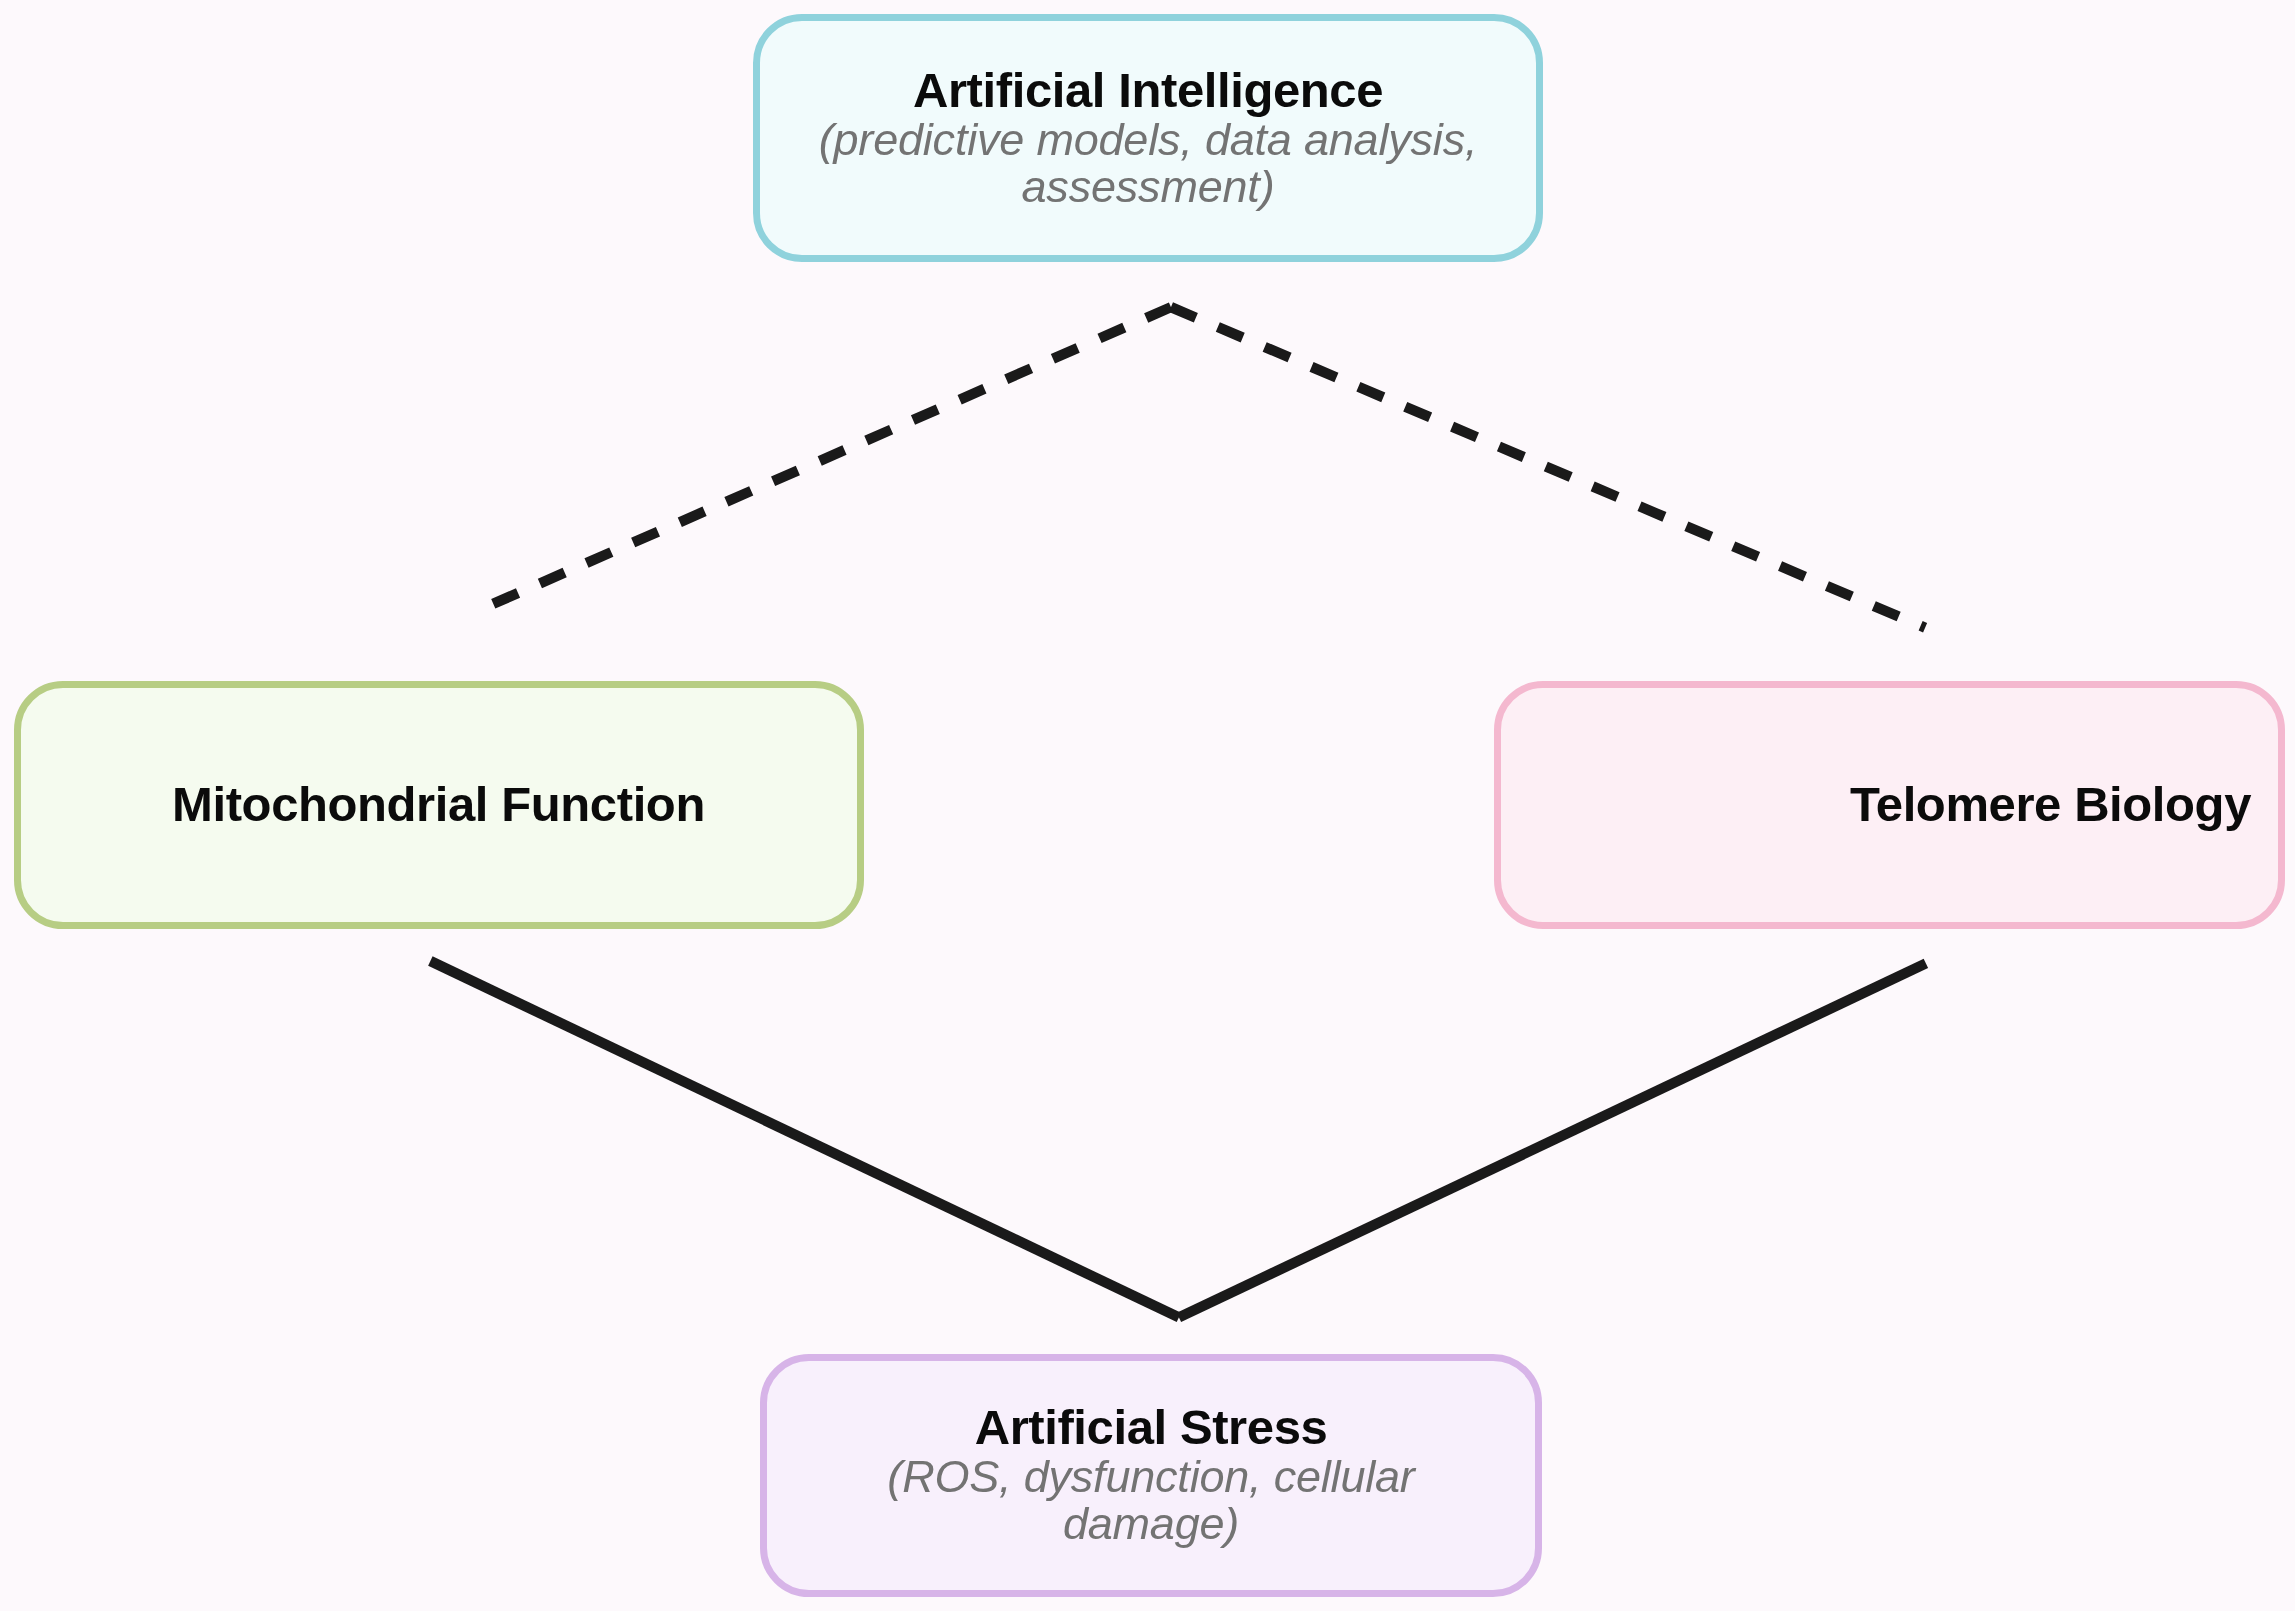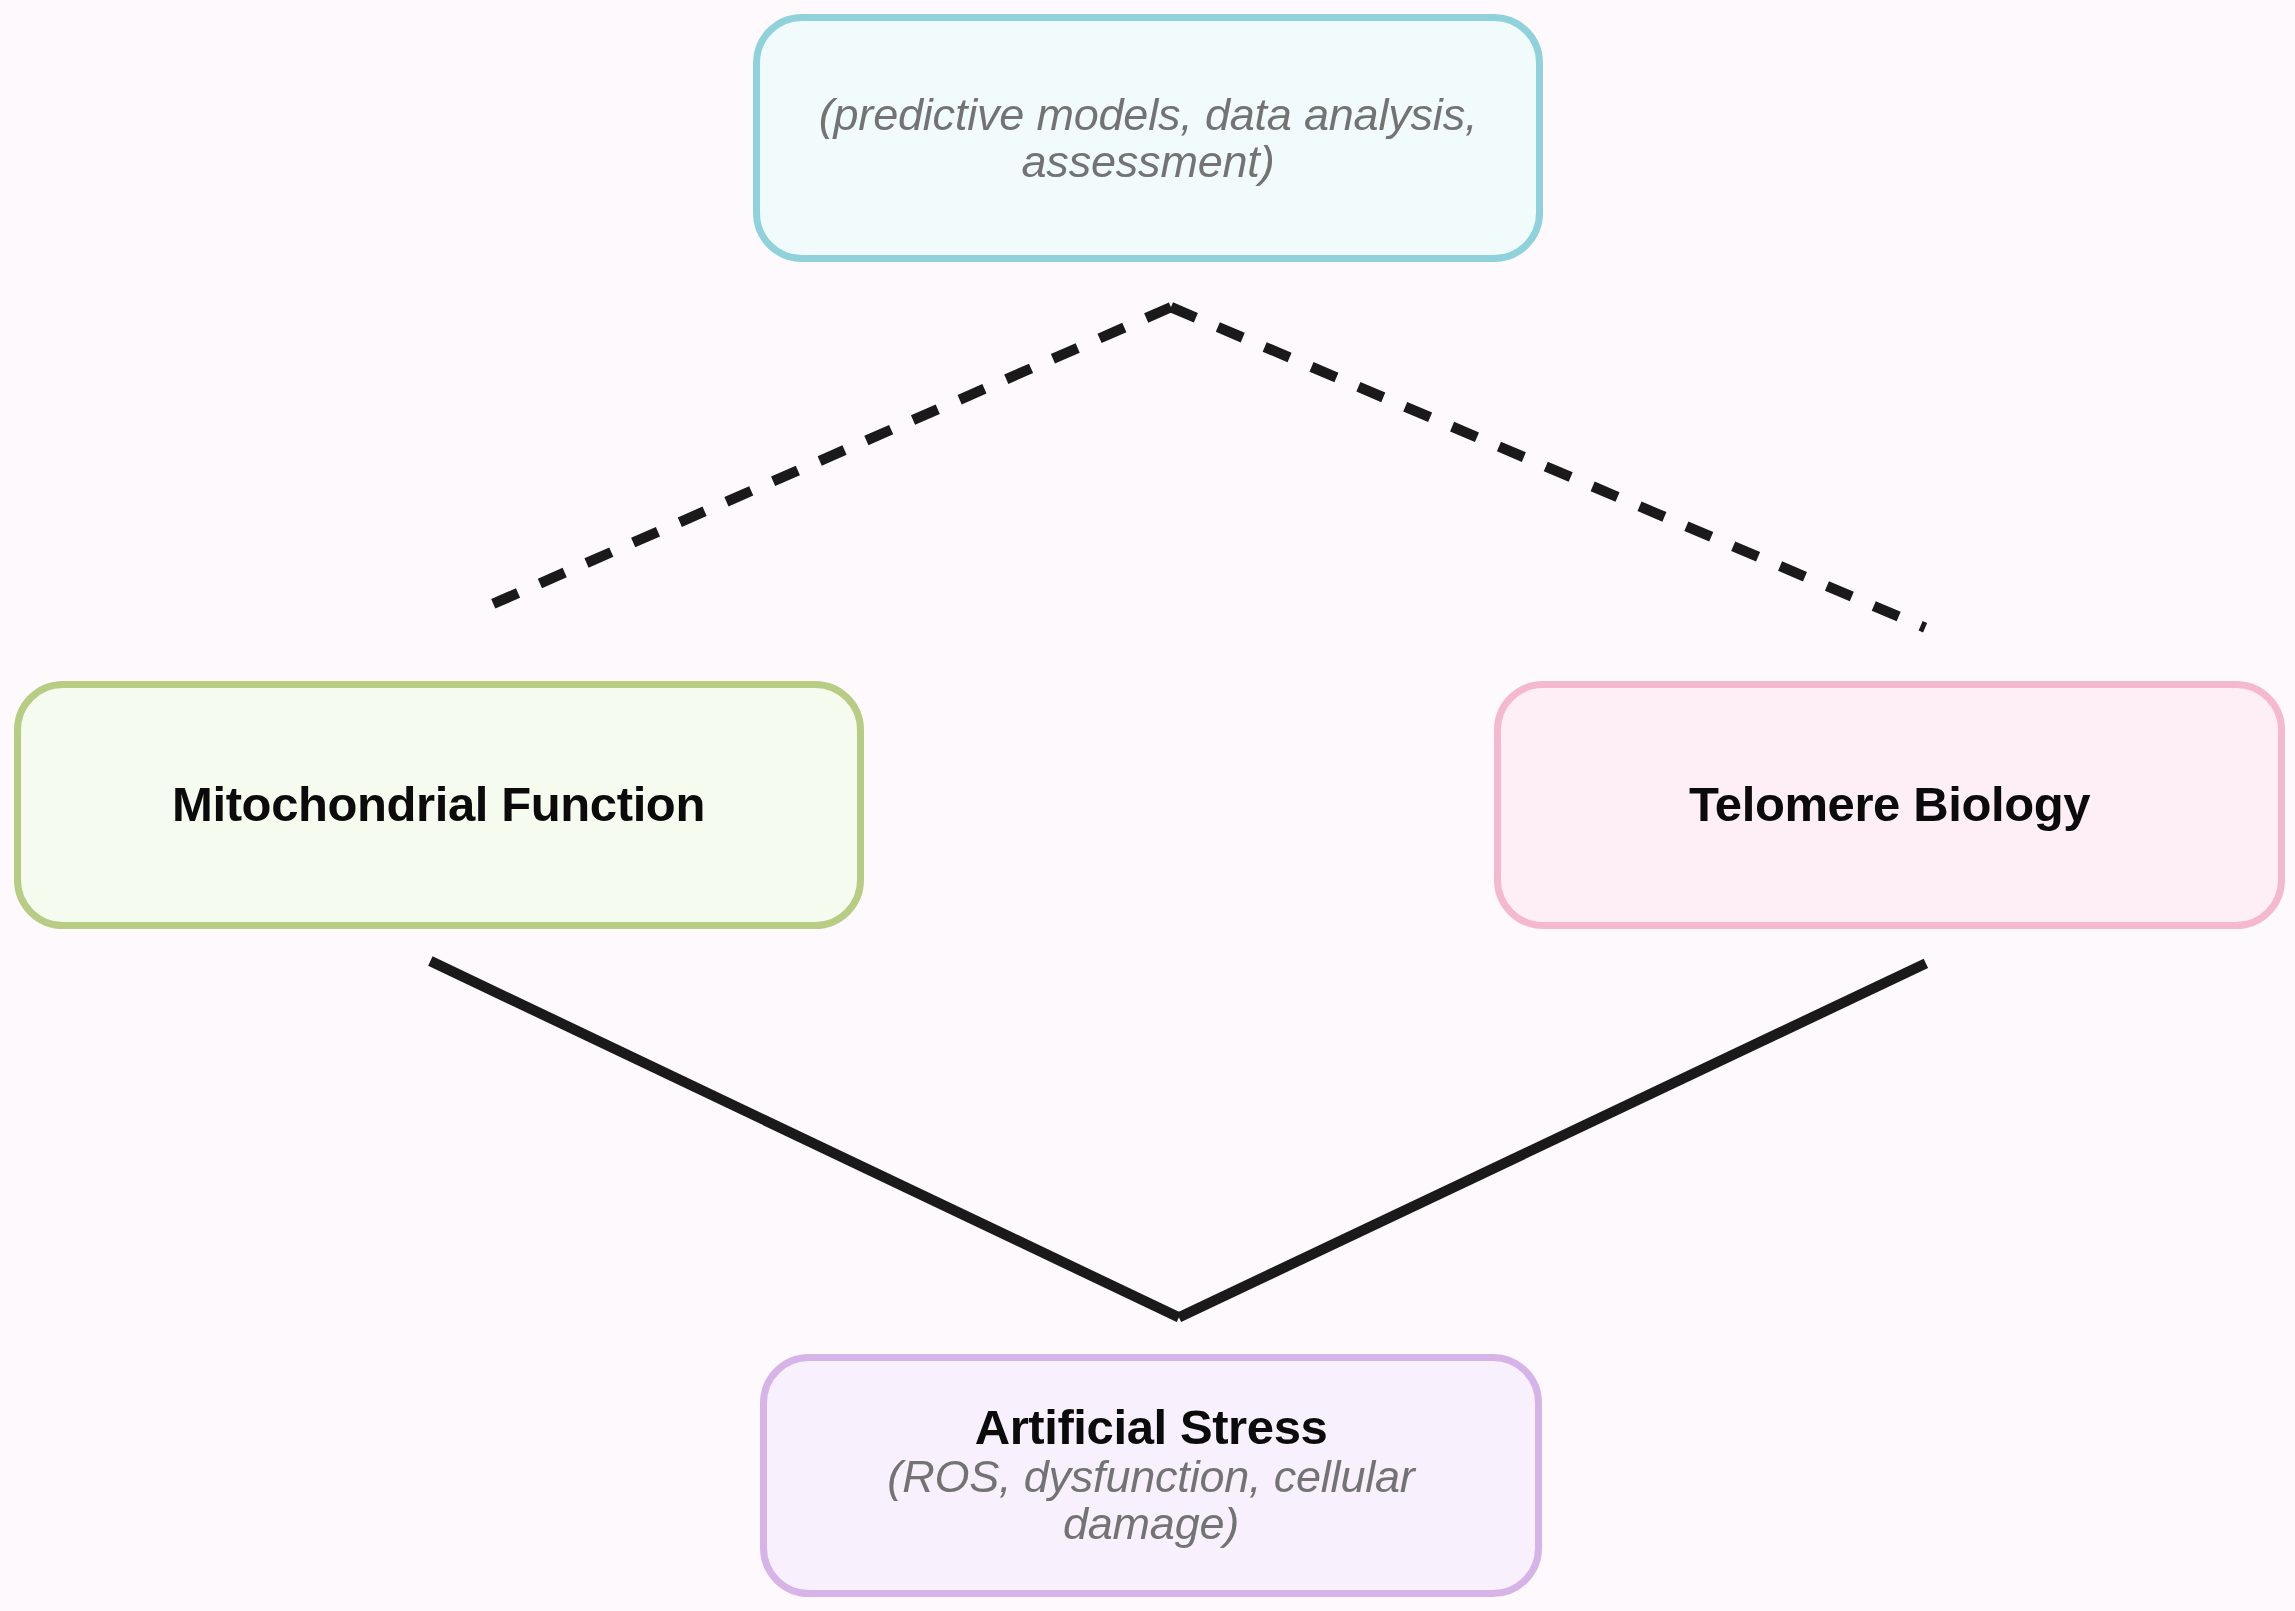--- a/index.html
+++ b/index.html
@@ -85,20 +85,21 @@
 
   
   #node-telomere {
     left: 1494px;
     top: 681px;
     width: 791px;
     height: 248px;
     background: #fdeff5;
     border-color: #f4b8cf;
     border-width: 7.2px;
+    align-items: flex-end;
   }
 
   
   #node-oxidative {
     left: 760px;
     top: 1354px;
     width: 782px;
     height: 243px;
     background: #f8f0fc;
     border-color: #d7b4e8;
@@ -115,20 +116,21 @@
     <path d="M 1472 386 L 604 766" fill="none" stroke="#1a1a1a" stroke-width="13" stroke-dasharray="34 30" stroke-linecap="butt"></path>
 
     <path d="M 1472 386 L 2420 789" fill="none" stroke="#1a1a1a" stroke-width="13" stroke-dasharray="34 30" stroke-linecap="butt"></path>
 
     <path d="M 541 1208 L 1482 1656" fill="none" stroke="#1a1a1a" stroke-width="13" stroke-linecap="butt"></path>
 
     <path d="M 2421 1211 L 1482 1656" fill="none" stroke="#1a1a1a" stroke-width="13" stroke-linecap="butt"></path>
   </svg>
 
   <div class="node" id="node-ai">
+    <div class="node-title">Artificial Intelligence</div>
     <div class="node-subtitle">(predictive models, data analysis, assessment)</div>
   </div>
 
   <div class="node" id="node-mito">
     <div class="node-title">Mitochondrial Function</div>
   </div>
 
   <div class="node" id="node-telomere">
     <div class="node-title">Telomere Biology</div>
   </div>

